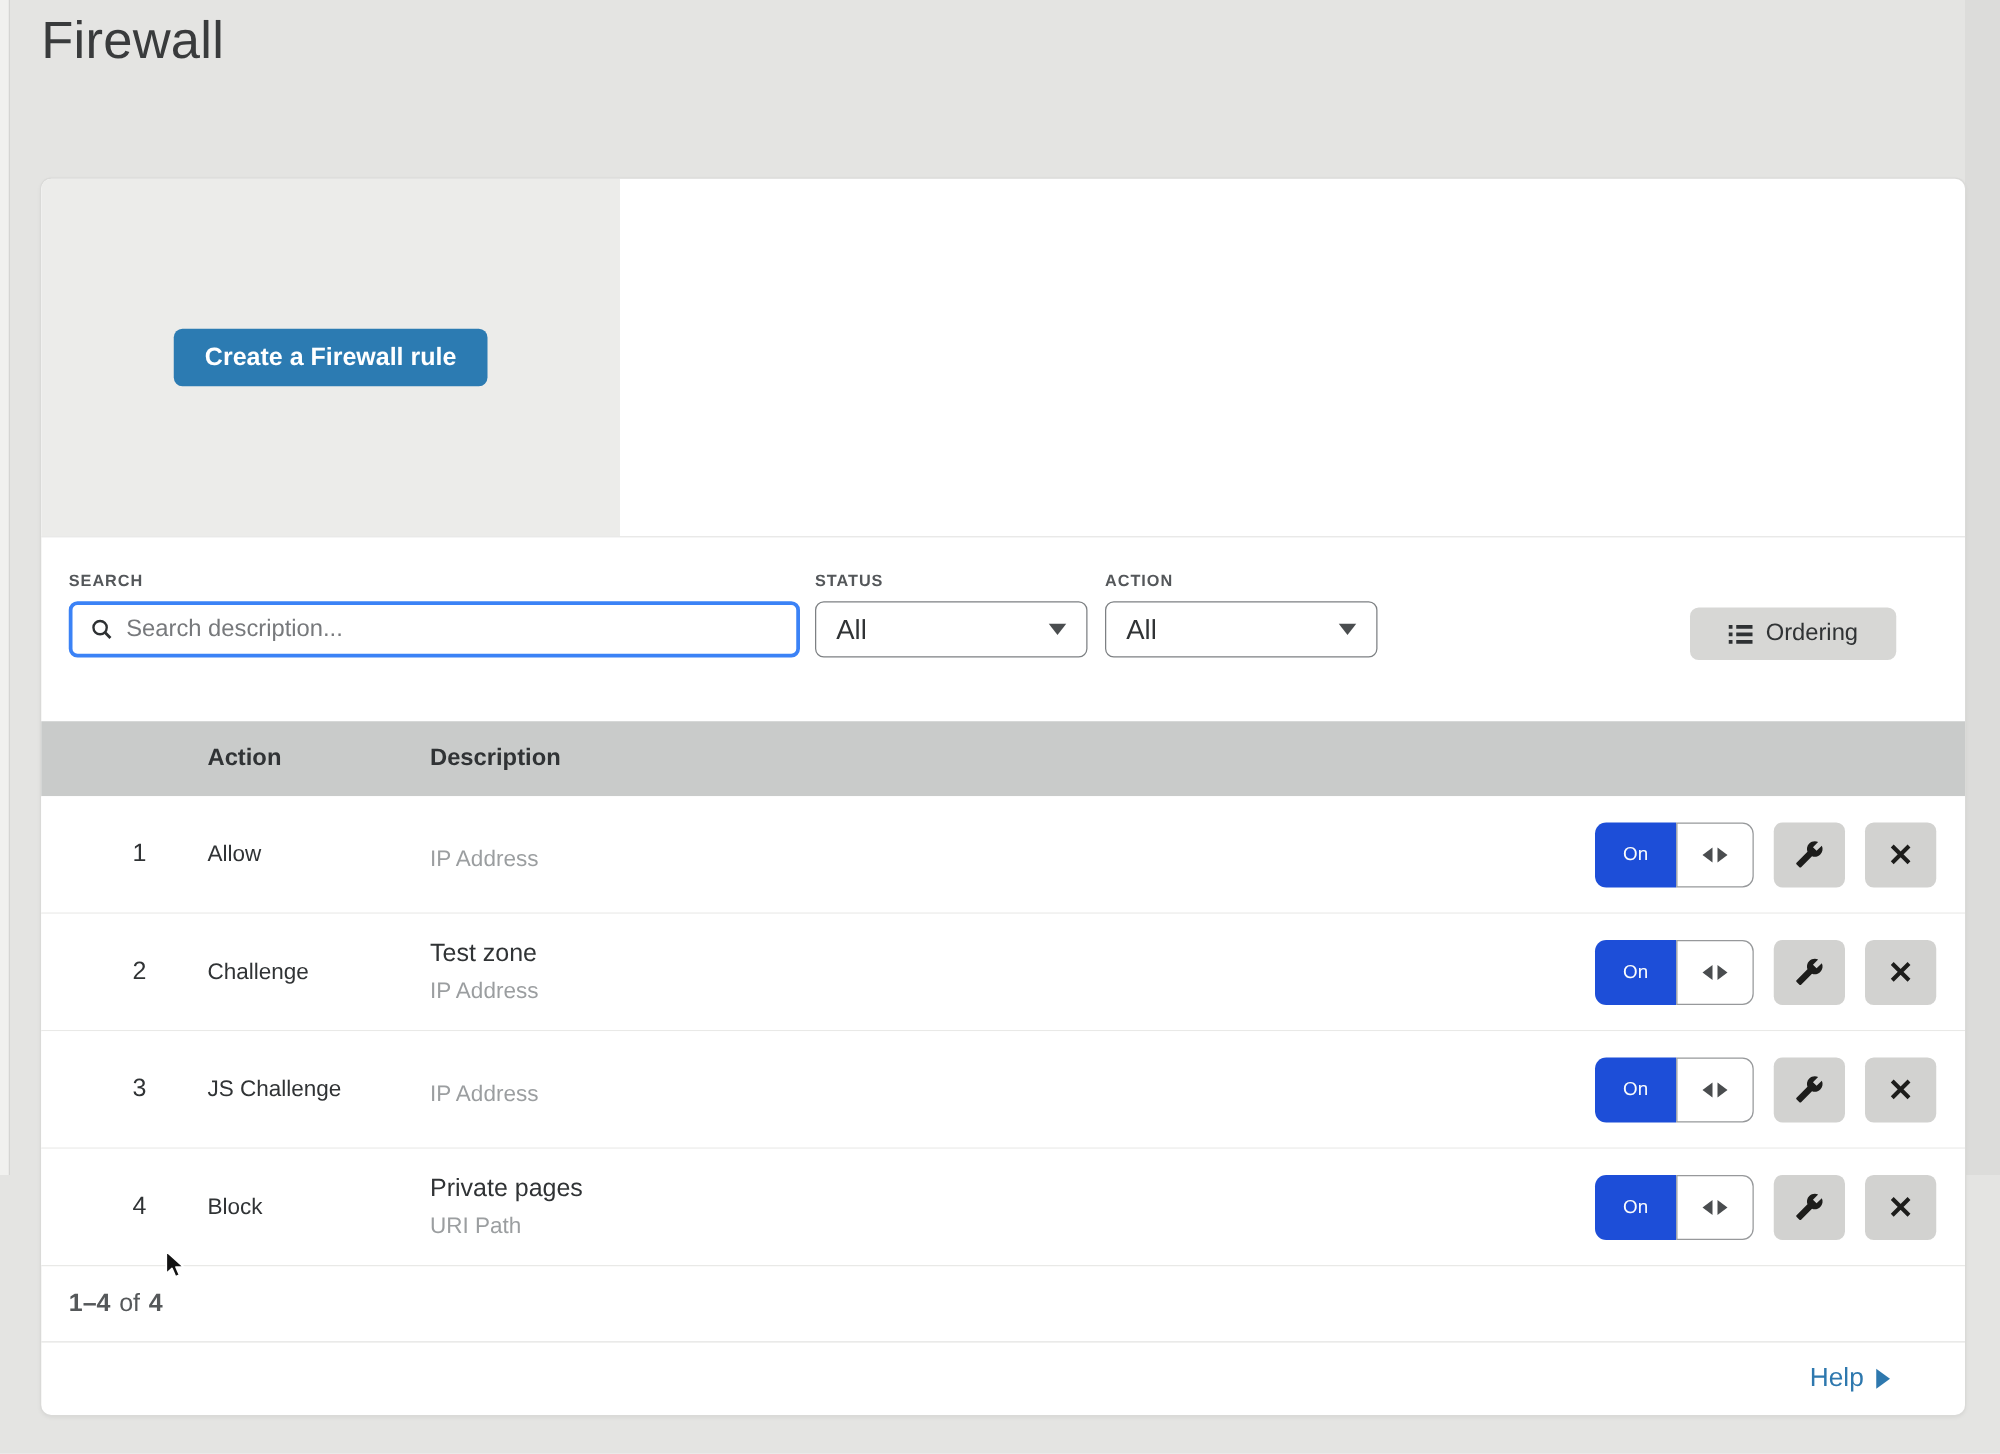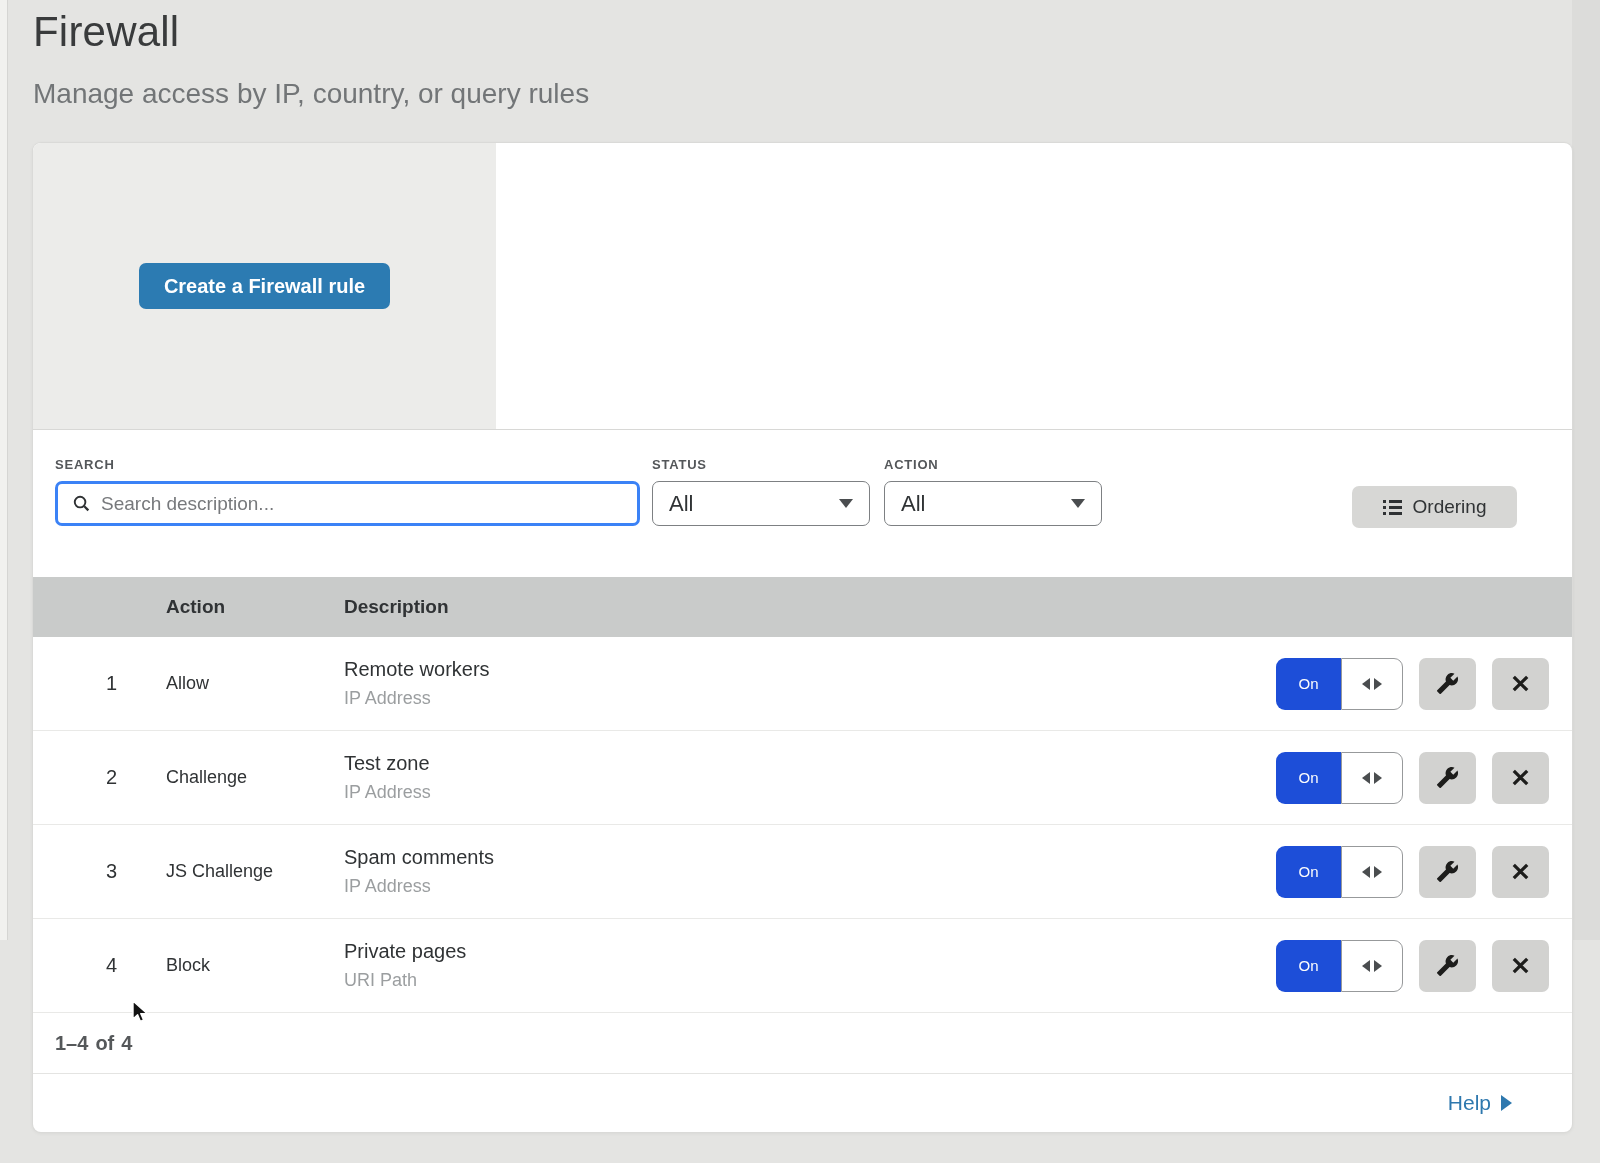--- a/index.html
+++ b/index.html
@@ -139,21 +139,21 @@
     width: 57px; height: 52px; border: none; border-radius: 7px; background: #d2d2d0;
     display: flex; align-items: center; justify-content: center; cursor: pointer;
   }
 
   
   .pagination {
     height: 61px; flex: none; display: flex; align-items: center; padding-left: 22px;
     border-bottom: 1px solid #e4e4e2; font-size: 20px; color: #55585a;
   }
   .pagination .bold { font-weight: 700; }
-  .pagination .of { margin: 0 7px; font-weight: 700; }
+  .pagination .of { margin: 0 7px; font-weight: 400; }
   .card-footer {
     flex: 1; display: flex; align-items: center; justify-content: flex-end;
     padding-right: 60px; border-radius: 0 0 8px 8px;
   }
   .help-link {
     display: flex; align-items: center; gap: 10px; font-size: 21px; color: #2e78ae;
     text-decoration: none; cursor: pointer;
   }
   .help-caret {
     width: 0; height: 0;
@@ -164,21 +164,20 @@
   .cursor { position: absolute; left: 131px; top: 1000px; z-index: 50; pointer-events: none; }
 </style>
 </head>
 <body>
 
 <div class="page">
   <div class="left-strip"></div>
   <div class="right-strip"></div>
 
   <div class="page-title">Firewall</div>
-  <div class="page-subtitle">Manage access by IP, country, or query rules</div>
 
   <div class="card">
 
     <div class="intro-section">
       <div class="intro-right">
         <button class="create-btn">Create a Firewall rule</button>
       </div>
     </div>
 
     <div class="filter-section">
@@ -230,21 +229,20 @@
     <div class="table-header">
       <div class="col-priority"></div>
       <div class="col-action">Action</div>
       <div class="col-desc">Description</div>
     </div>
 
     <div class="rule-row">
       <div class="col-priority">1</div>
       <div class="col-action">Allow</div>
       <div class="col-desc">
-        <div class="desc-title">Remote workers</div>
         <div class="desc-field">IP Address</div>
       </div>
       <div class="row-controls">
         <div class="toggle">
           <div class="toggle-on">On</div>
           <div class="toggle-handle">
             <i class="tri-left"></i>
             <i class="tri-right"></i>
           </div>
         </div>
@@ -286,21 +284,20 @@
             <path d="M5 5 L19 19 M19 5 L5 19" stroke="#1d1d1b" stroke-width="3.4"></path>
           </svg>
         </button>
       </div>
     </div>
 
     <div class="rule-row">
       <div class="col-priority">3</div>
       <div class="col-action">JS Challenge</div>
       <div class="col-desc">
-        <div class="desc-title">Spam comments</div>
         <div class="desc-field">IP Address</div>
       </div>
       <div class="row-controls">
         <div class="toggle">
           <div class="toggle-on">On</div>
           <div class="toggle-handle">
             <i class="tri-left"></i>
             <i class="tri-right"></i>
           </div>
         </div>

